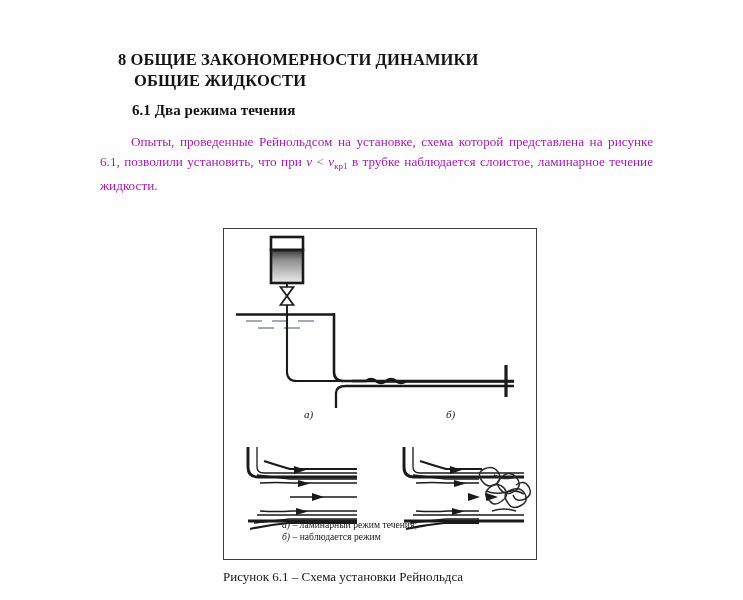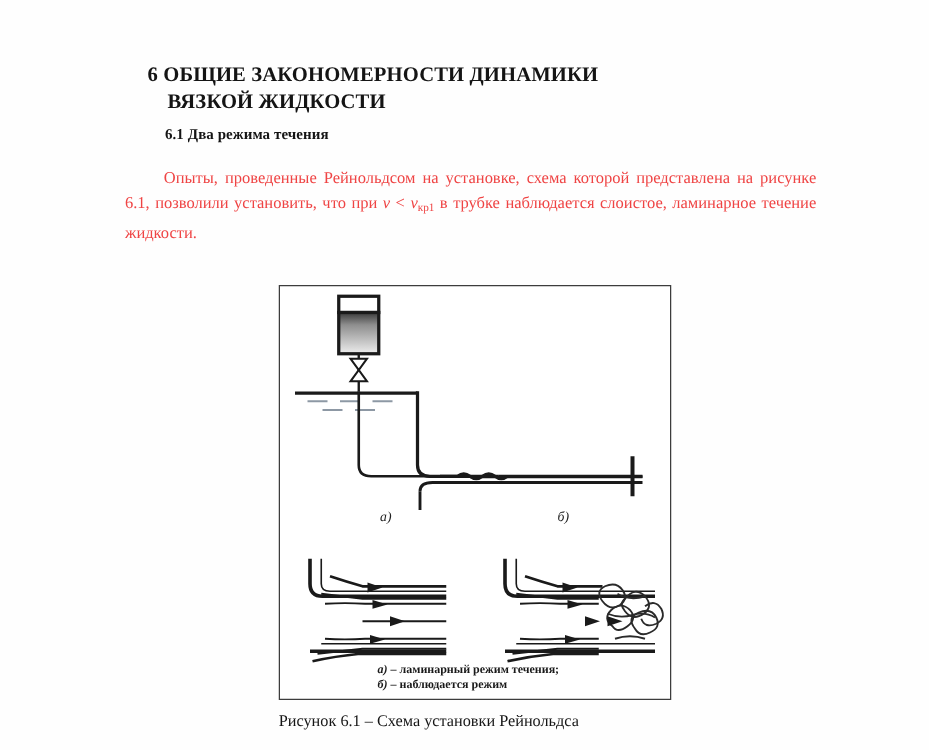--- a/index.html
+++ b/index.html
@@ -35,32 +35,32 @@
     color: #141414;
   }
   .chapter-title .l2 {
     display: block;
     padding-left: 16px;
   }
   .section-title {
     position: absolute;
     left: 132px;
     top: 90px;
-    font-size: 12px;
+    font-size: 15px;
     font-weight: bold;
     color: #141414;
     letter-spacing: 0.05px;
   }
 
   
   .para {
     position: absolute;
     font-size: 13.2px;
     line-height: 19.5px;
-    color: #ef4444;
+    color: #a21caf;
     text-align: justify;
   }
   #para-1 {
     left: 100px;
     top: 119px;
     width: 553px;
     text-indent: 31px;
   }
   #para-2 {
     left: 100px;
@@ -105,48 +105,47 @@
     width: 330px;
     font-size: 13px;
     color: #161616;
     text-align: left;
     white-space: nowrap;
   }
 
   
   .fig-legend {
     position: absolute;
-    left: 78px;
+    left: 58px;
     top: 290px;
     font-size: 9.6px;
     line-height: 11.6px;
     color: #1a1a1a;
-    font-weight: bold;
-    margin-top: 11px;
+    font-weight: normal;
   }
   .fig-legend i {
     font-style: italic;
   }
   .fig-label {
     position: absolute;
     font-size: 11px;
     font-style: italic;
     color: #202020;
   }
   #lbl-a { left: 80px; top: 179px; }
   #lbl-b { left: 222px; top: 179px; }
 </style>
 </head>
 <body>
 
 <div class="page">
 
   <h1 class="chapter-title">
-    <span class="l1">6 ОБЩИЕ ЗАКОНОМЕРНОСТИ ДИНАМИКИ</span>
-    <span class="l2">ВЯЗКОЙ ЖИДКОСТИ</span>
+    <span class="l1">8 ОБЩИЕ ЗАКОНОМЕРНОСТИ ДИНАМИКИ</span>
+    <span class="l2">ОБЩИЕ ЖИДКОСТИ</span>
   </h1>
 
   <h2 class="section-title">6.1 Два режима течения</h2>
 
   <p class="para" id="para-1">
     <span>Опыты, проведенные Рейнольдсом на установке, схема которой представлена на рисунке 6.1, позволили установить, что при </span><span class="nb"><span class="math-v">v</span><span> &lt; </span><span class="math-v"><span>v</span><sub>кр1</sub></span></span><span> в трубке наблюдается слоистое, ламинарное течение жидкости.</span>
   </p>
 
 
   <div class="figure-box">

